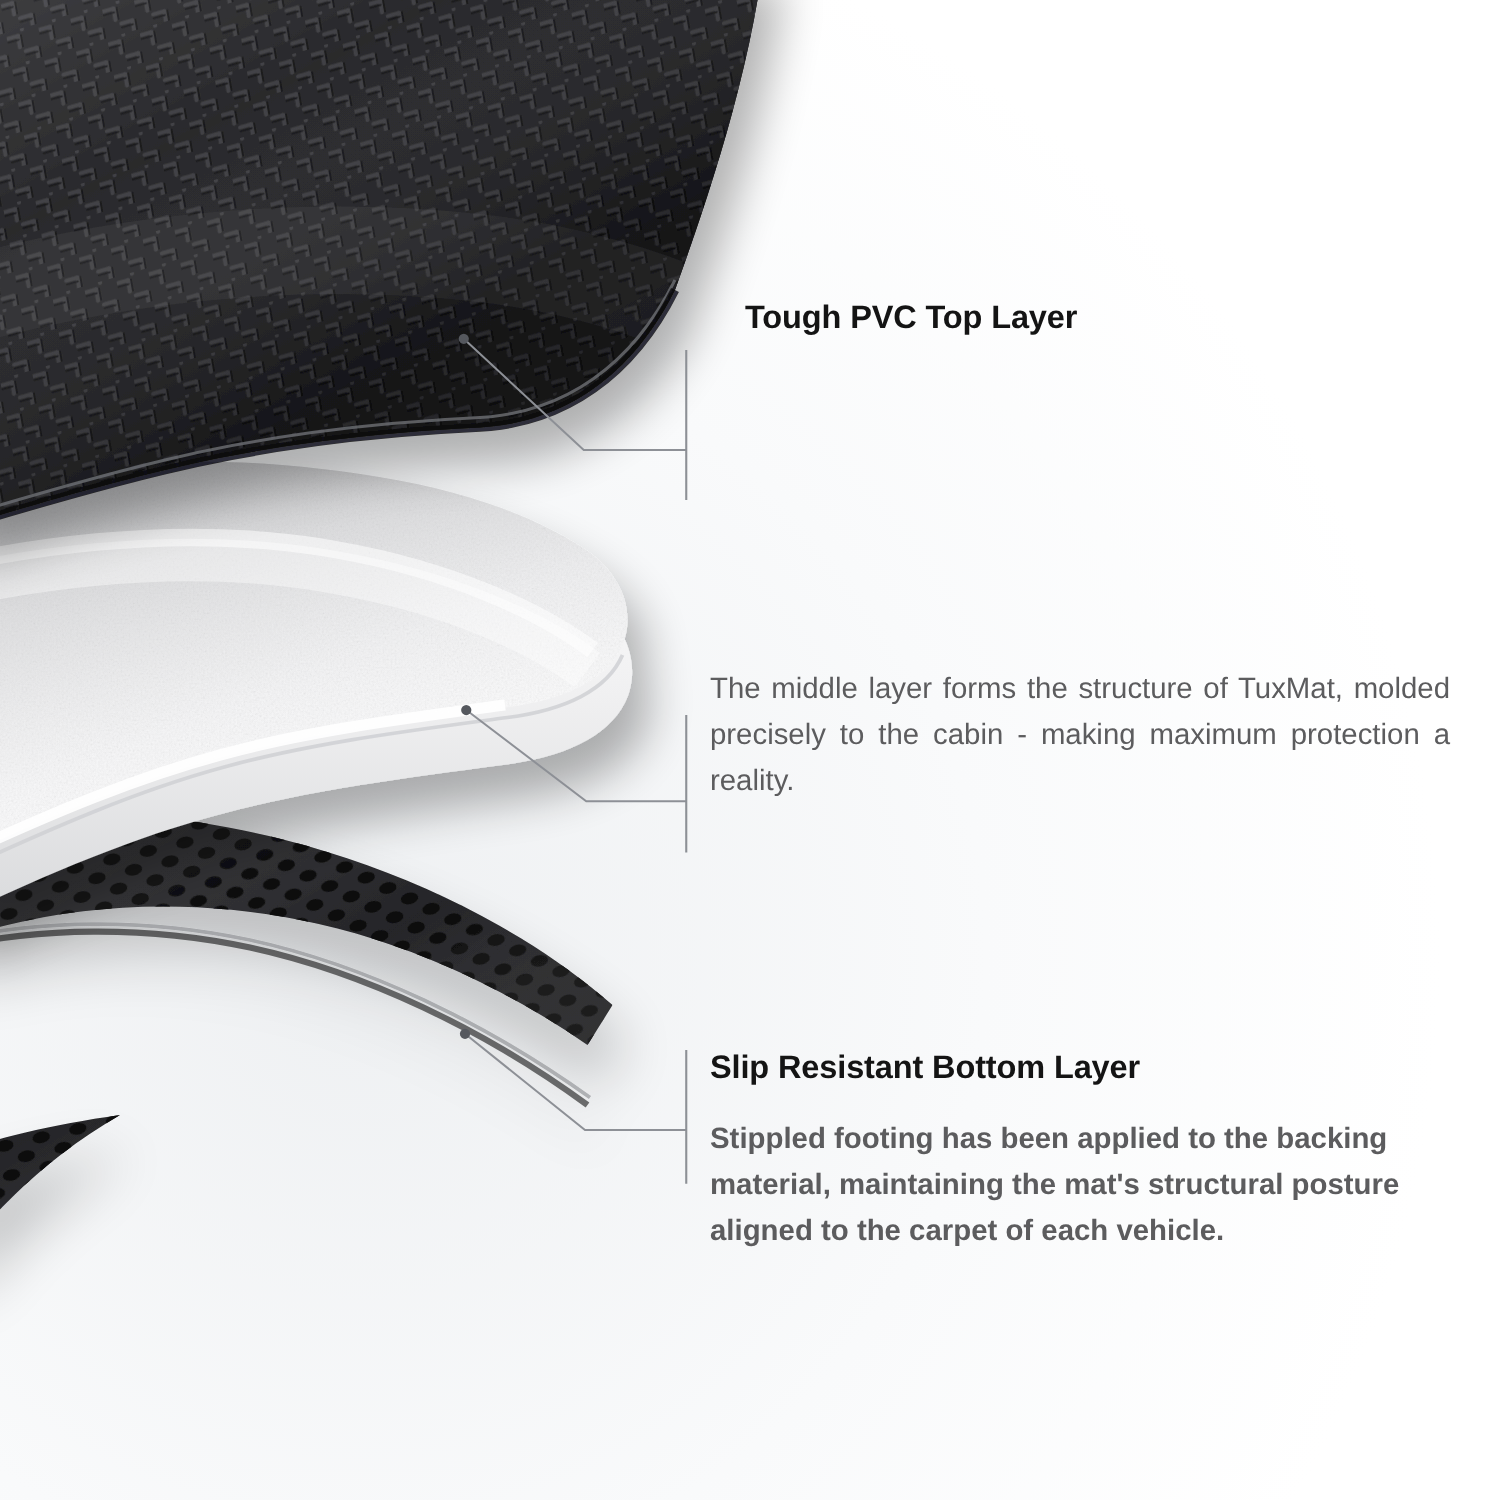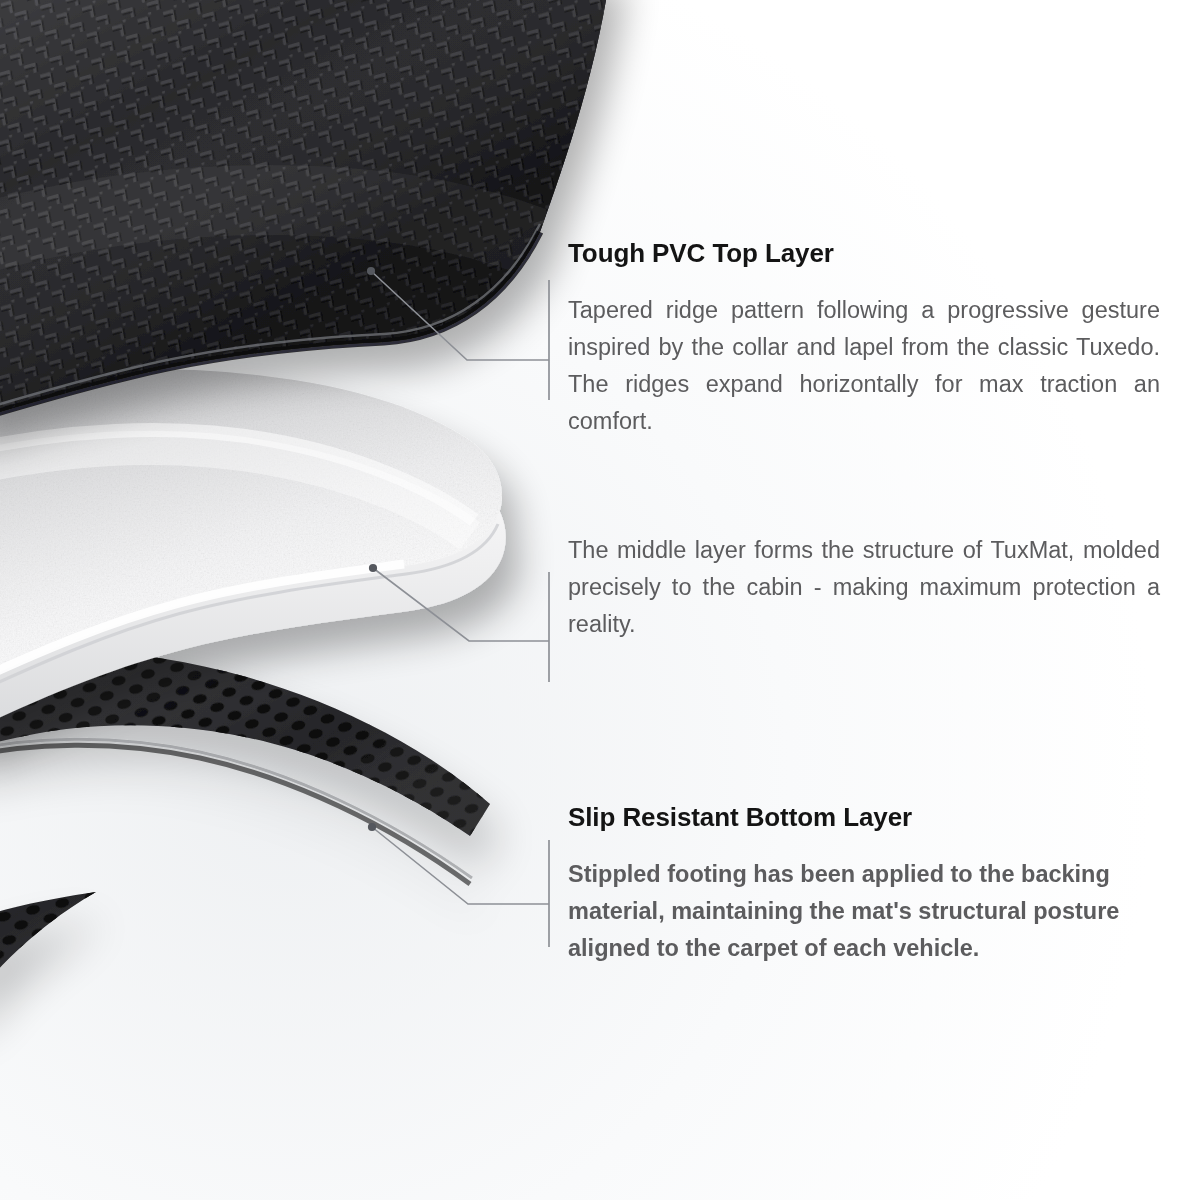--- a/index.html
+++ b/index.html
@@ -27,23 +27,23 @@
     margin:0 0 26px 0;line-height:1;
   }
   .c-body{
     font-size:23.5px;line-height:37px;color:#5c5c5e;
     font-weight:400;margin:0;
     text-align:justify;
     -webkit-hyphens:none;hyphens:none;
   }
   .c-body.nojust{text-align:left;font-weight:bold;}
 
-  #callout-1{left:568px;top:240px;width:592px;}
+  #callout-1{left:596px;top:240px;width:592px;}
   #callout-2{left:568px;top:532px;width:592px;}
-  #callout-3{left:568px;top:804px;width:592px;}
+  #callout-3{left:568px;top:840px;width:592px;}
 </style>
 </head>
 <body>
 
 <div id="stage">
 
   <div class="art">
     <svg viewBox="0 0 1200 1200" xmlns="http://www.w3.org/2000/svg" aria-hidden="true">
       <defs>
 
@@ -285,21 +285,20 @@
           <path d="M372,827 L468,904 L549,904"></path>
           <line x1="549" y1="840" x2="549" y2="947" stroke="#8d9096" stroke-width="1.7"></line>
           <circle cx="372" cy="827" r="4.1" fill="#55585e" stroke="none"></circle>
         </g>
       </g>
     </svg>
   </div>
 
   <div class="callout" id="callout-1">
     <h3 class="c-title">Tough PVC Top Layer</h3>
-    <p class="c-body">Tapered ridge pattern following a progressive gesture inspired by the collar and lapel from the classic Tuxedo. The ridges expand horizontally for max traction an comfort.</p>
   </div>
 
   <div class="callout" id="callout-2">
     <p class="c-body">The middle layer forms the structure of TuxMat, molded precisely to the cabin - making maximum protection a reality.</p>
   </div>
 
   <div class="callout" id="callout-3">
     <h3 class="c-title">Slip Resistant Bottom Layer</h3>
     <p class="c-body nojust">Stippled footing has been applied to the backing material, maintaining the mat's structural posture aligned to the carpet of each vehicle.</p>
   </div>

